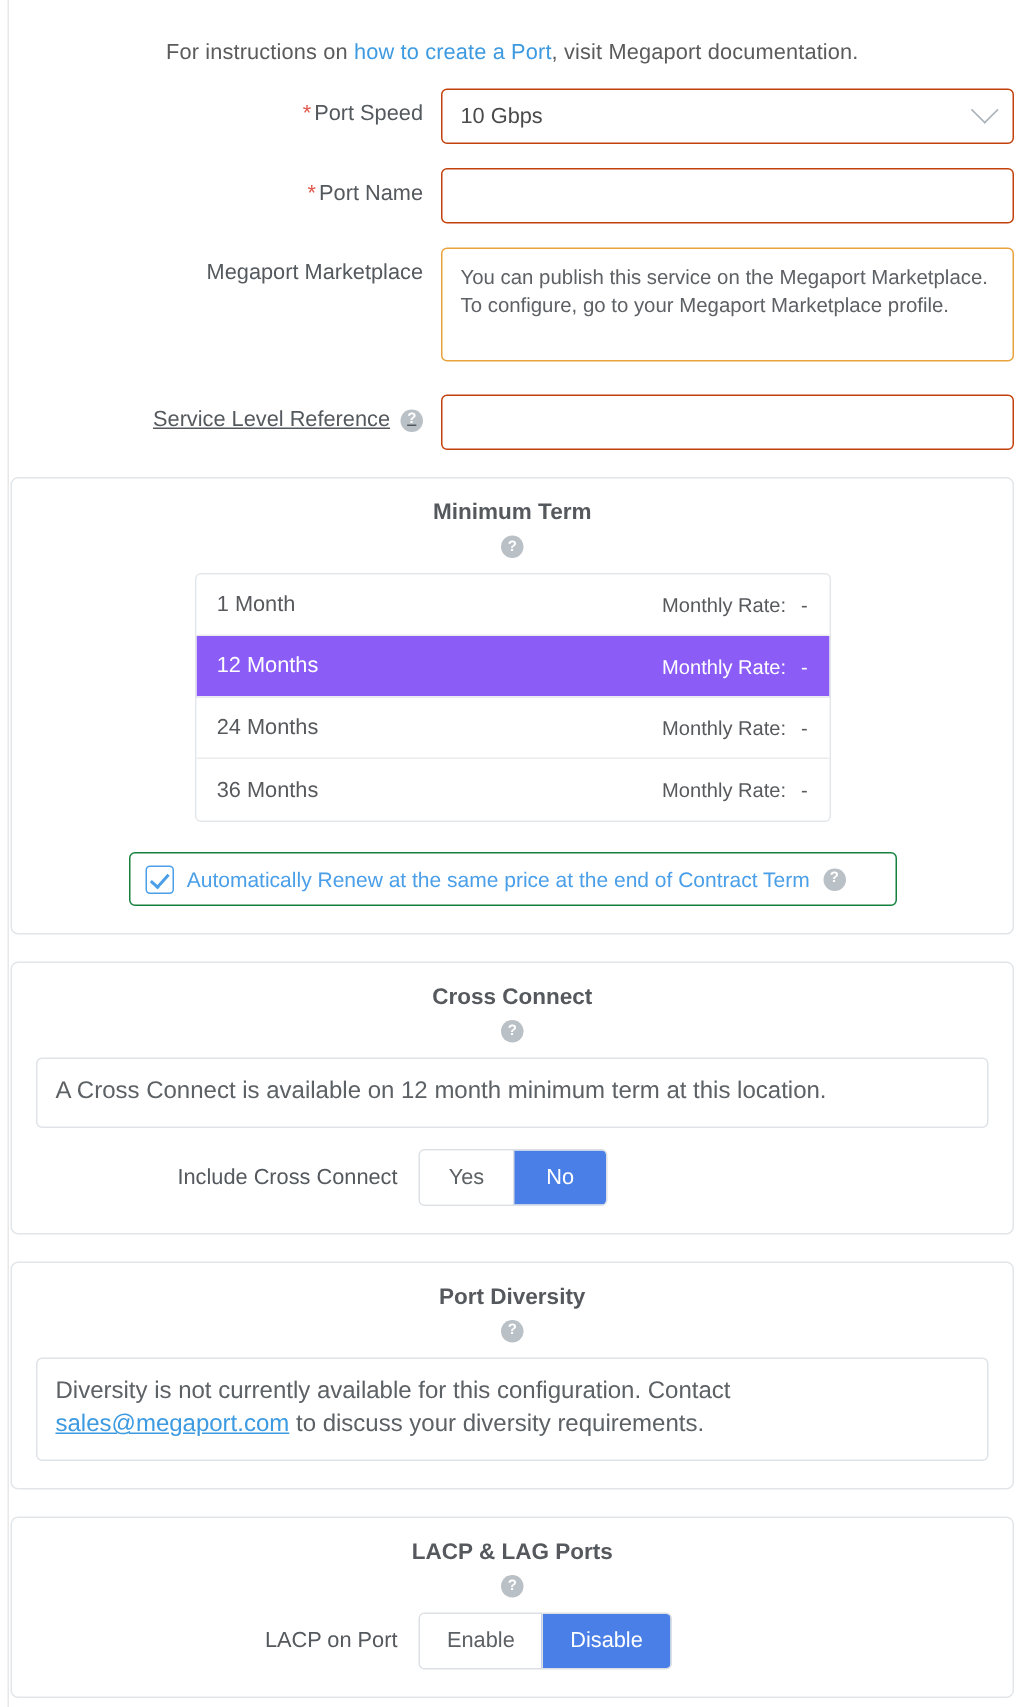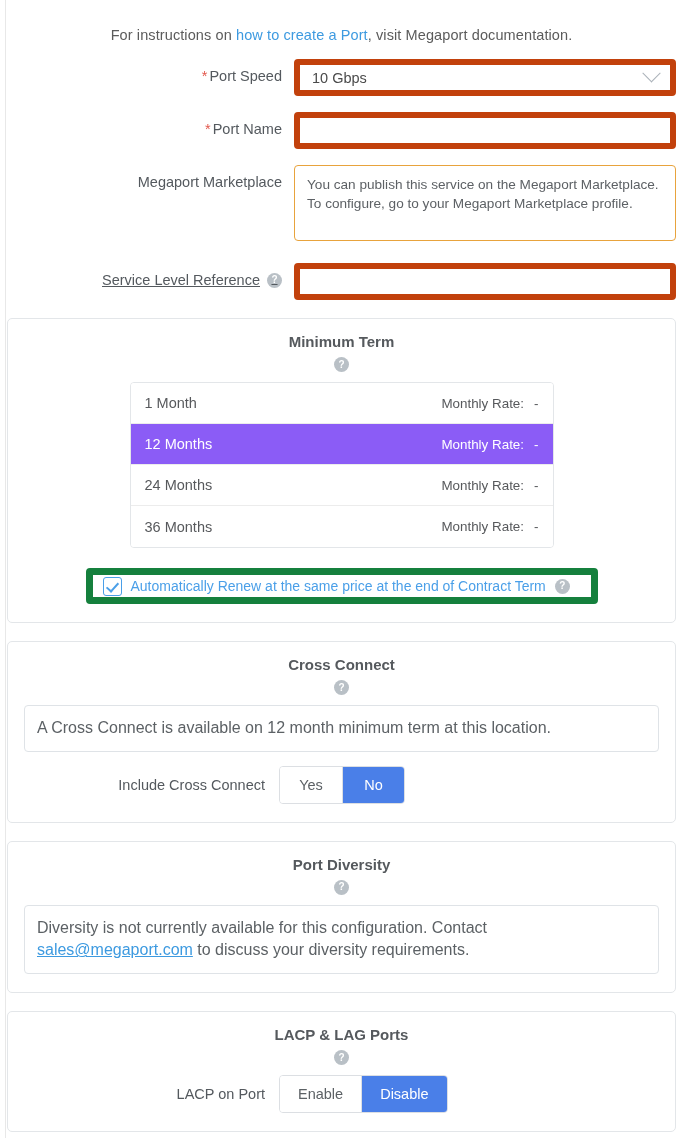--- a/index.html
+++ b/index.html
@@ -54,21 +54,21 @@
     font-size: 14.5px;
     color: #54595e;
     padding-top: 9px;
     white-space: nowrap;
   }
   .req { color: #e2574c; margin-right: 2px; }
   .row .field { flex: 1; }
 
   .input {
     height: 37px;
-    border: 6px solid #c2410c;
+    border: 1px solid #c2410c;
     border-radius: 4px;
     background: #fff;
     display: flex;
     align-items: center;
     padding: 0 12px;
     font-size: 14.5px;
     color: #4a4a4a;
   }
   .select {
     justify-content: space-between;
@@ -150,21 +150,21 @@
     color: #ffffff;
   }
   .term .tname { flex: 1; }
   .term .trate { font-size: 13.4px; }
   .term .trate b { font-weight: 400; margin-left: 10px; }
 
   
   .renew {
     width: 512px;
     margin: 20px auto 0 auto;
-    border: 7px solid #15803d;
+    border: 1px solid #15803d;
     border-radius: 4px;
     height: 36px;
     display: flex;
     align-items: center;
     padding: 0 10px;
     gap: 9px;
     color: #4a9fe8;
     font-size: 14px;
   }
   .checkbox {

